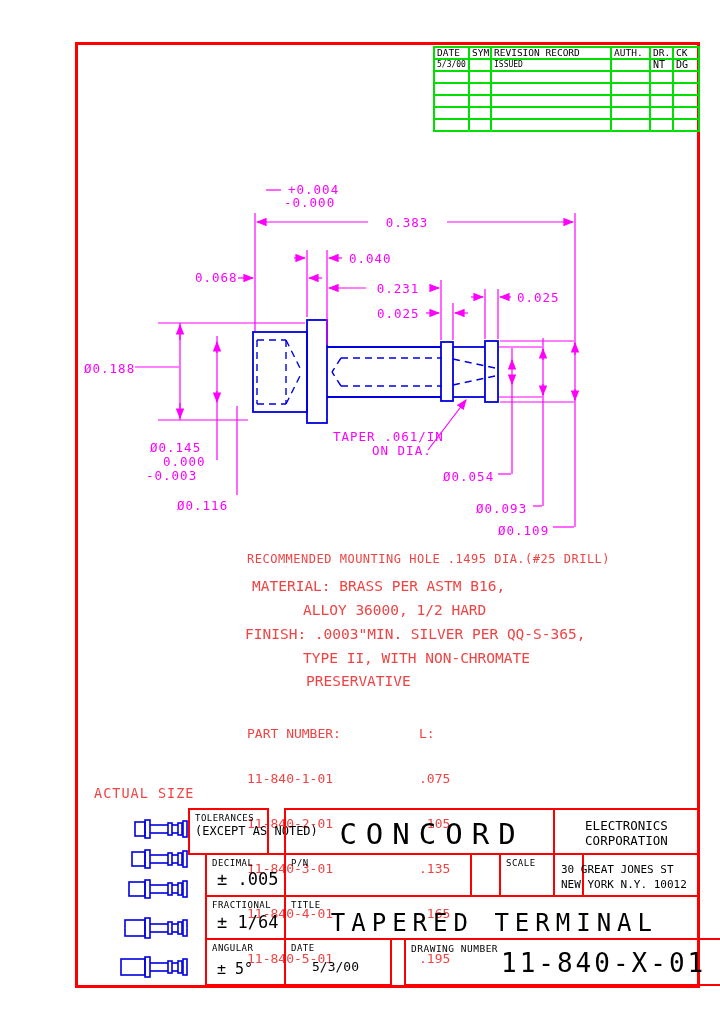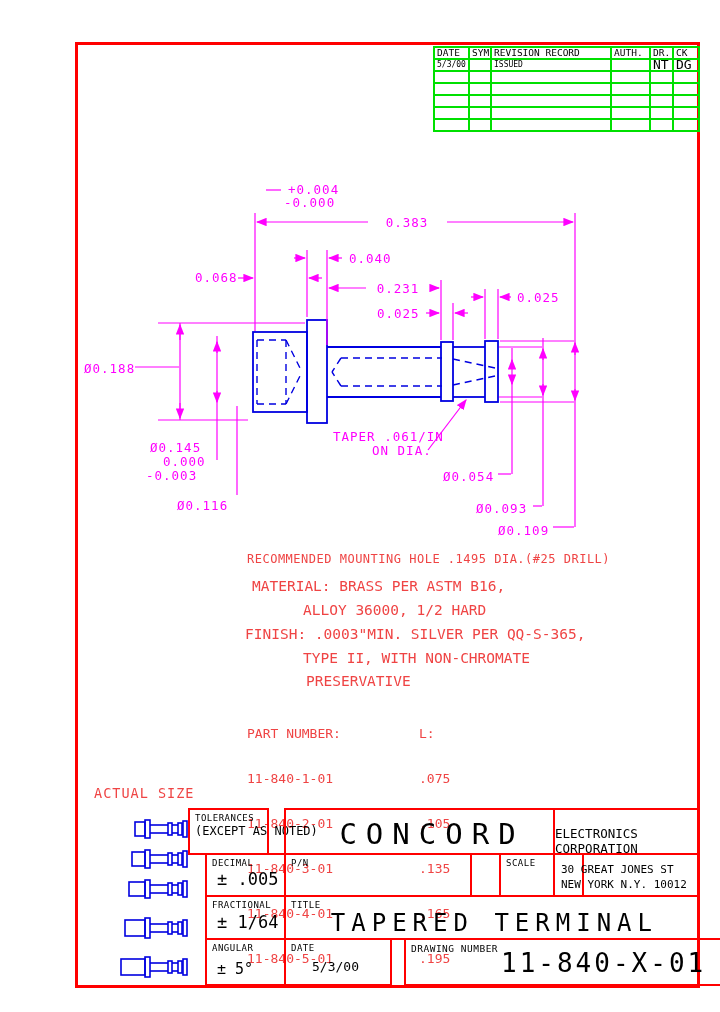--- a/index.html
+++ b/index.html
@@ -19,21 +19,21 @@
   }
   
   table.rev {
     position: absolute; left: 433px; top: 46px;
     border-collapse: collapse; table-layout: fixed;
     width: 267px;
   }
   table.rev td {
     border: 2px solid #00e000;
     height: 12px; padding: 0 2px;
-    font-size: 13px; line-height: 10px;
+    font-size: 10px; line-height: 10px;
     white-space: nowrap; overflow: hidden;
     color:#000;
   }
   table.rev tr.hdr td { font-size: 9.5px; }
   table.rev td.sm { font-size: 8px; }
   
   .cadtext { position: absolute; white-space: pre; color:#ef4444; }
   .pt-row { display:flex; }
   .pt-c1 { width: 172px; }
   
@@ -342,21 +342,21 @@
   <div>
 
     <div class="tb-cell" style="left:188px; top:808px; width:81px; height:47px;">
       <div class="tb-label">TOLERANCES</div>
       <div class="tb-sub">(EXCEPT AS NOTED)</div>
     </div>
     <div class="tb-cell" style="left:284px; top:808px; width:271px; height:47px;">
       <div style="position:absolute; left:0; right:0; top:7px; text-align:center; font-size:29px; letter-spacing:9px; padding-left:25px;">CONCORD</div>
     </div>
     <div class="tb-cell" style="left:553px; top:808px; width:147px; height:47px;">
-      <div style="position:absolute; left:0; right:0; top:16px; text-align:left; font-size:12.5px; line-height:15px;">
+      <div style="position:absolute; left:0; right:0; top:8px; text-align:center; font-size:12.5px; line-height:15px;">
         <div>ELECTRONICS</div>
         <div>CORPORATION</div>
       </div>
     </div>
 
     <div class="tb-cell" style="left:205px; top:853px; width:81px; height:44px;">
       <div class="tb-label">DECIMAL</div>
       <div class="tb-val-lg">± .005</div>
     </div>
     <div class="tb-cell" style="left:284px; top:853px; width:188px; height:44px;">

